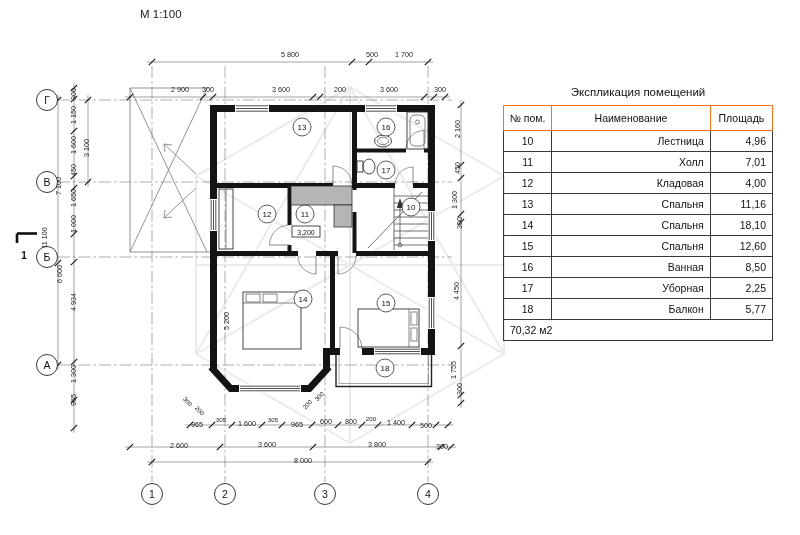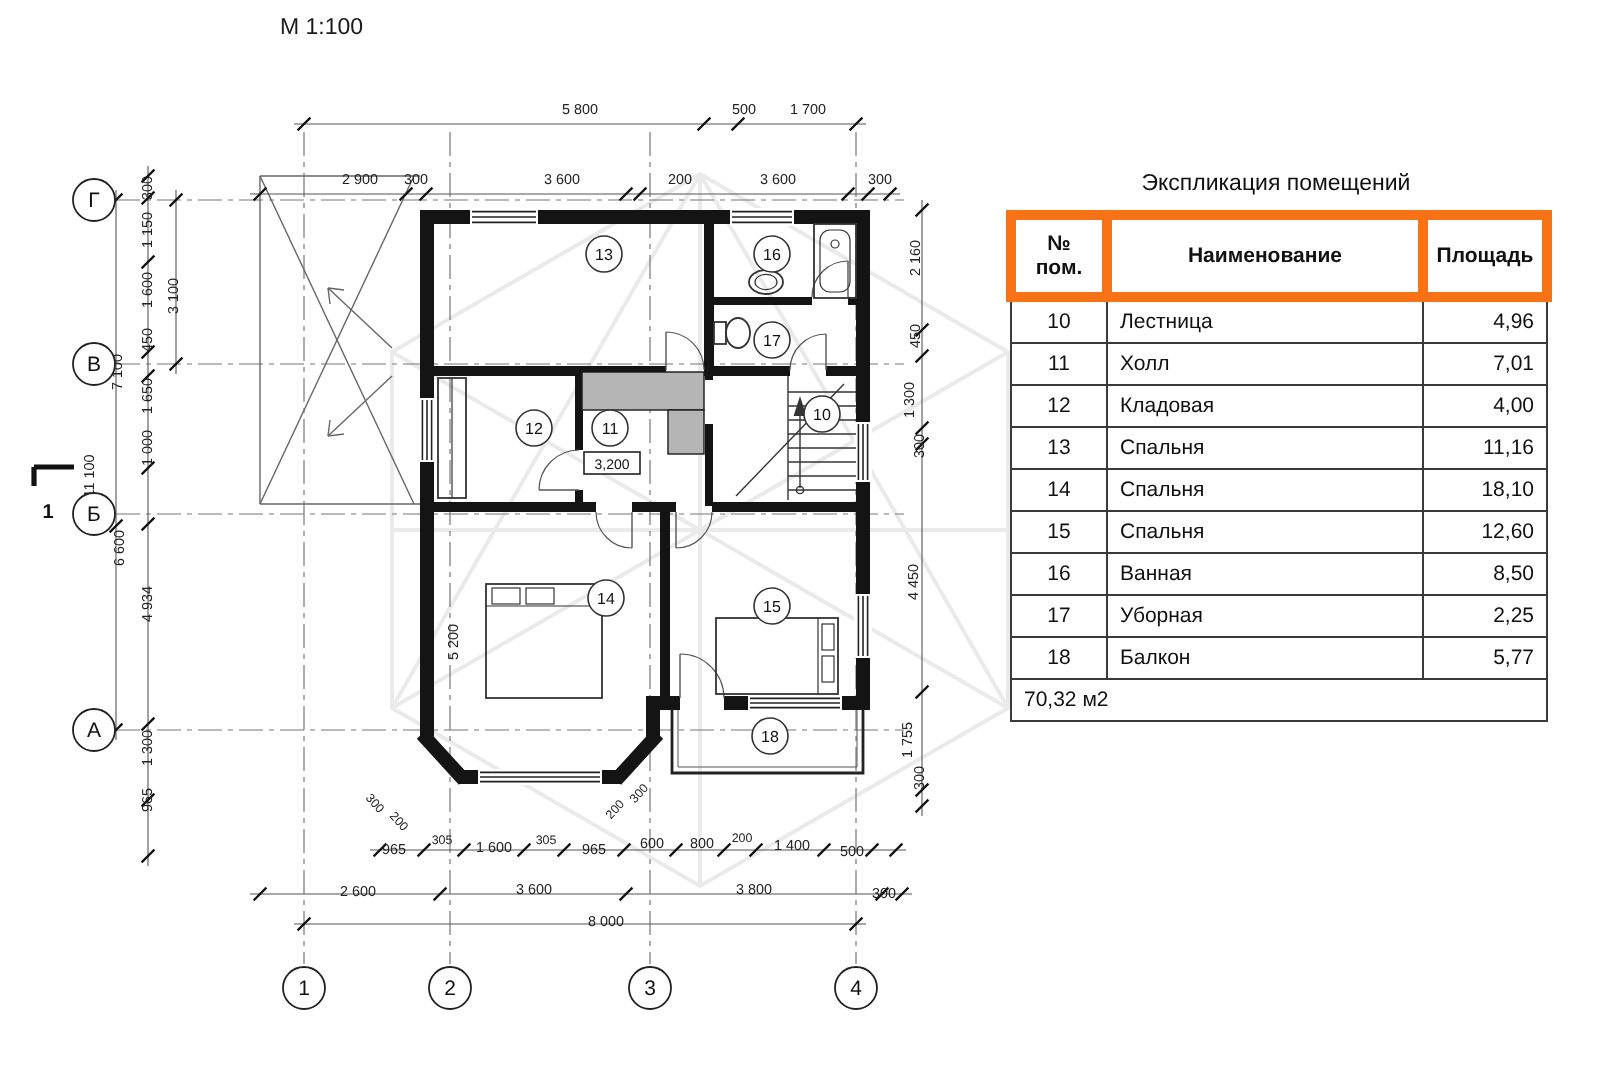--- a/index.html
+++ b/index.html
@@ -6,24 +6,24 @@
   body{width:800px;height:535px;position:relative;font-family:"Liberation Sans",sans-serif;color:#111;}
   .layer{position:absolute;top:0;left:0;}
   #watermark-svg{z-index:0;}
   #plan-svg{z-index:1;}
   .title-block{position:absolute;left:93px;top:6px;z-index:2;}
   .title-line1{font-size:12.5px;color:#1a1a1a;}
   .title-line2{font-size:11.5px;color:#1a1a1a;margin-top:2px;margin-left:47px;text-align:right;}
   .expl{position:absolute;left:503px;top:86px;width:270px;z-index:2;}
   .expl-title{text-align:center;font-size:11.5px;margin-bottom:7px;color:#111;}
   table.schedule{border-collapse:collapse;width:270px;font-size:10.5px;table-layout:fixed;background:transparent;}
-  table.schedule th{border:5px solid #f97316;font-weight:bold;text-align:center;padding:6px 3px;}
+  table.schedule th{border:1px solid #f97316;font-weight:normal;text-align:center;padding:6px 3px;}
   table.schedule td{border:1px solid #3a3a3a;padding:4px 6px;}
   td.c-num{text-align:center;}
-  td.c-name{text-align:left;}
+  td.c-name{text-align:right;}
   td.c-area{text-align:right;padding-right:12px;}
   td.c-total{padding-right:14px;border:1px solid #3a3a3a;}
   
   #plan-svg text{font-family:"Liberation Sans",sans-serif;}
   .axis-line{stroke:#777;stroke-width:0.6;stroke-dasharray:12 3 2.5 3;fill:none;}
   .roofline{stroke:#666;stroke-width:0.7;fill:none;}
   .w7{stroke:#141414;stroke-width:7;}
   .w5{stroke:#141414;stroke-width:5;}
   .w4{stroke:#141414;stroke-width:4;}
   .thinw{stroke:#222;stroke-width:1.4;fill:none;}

